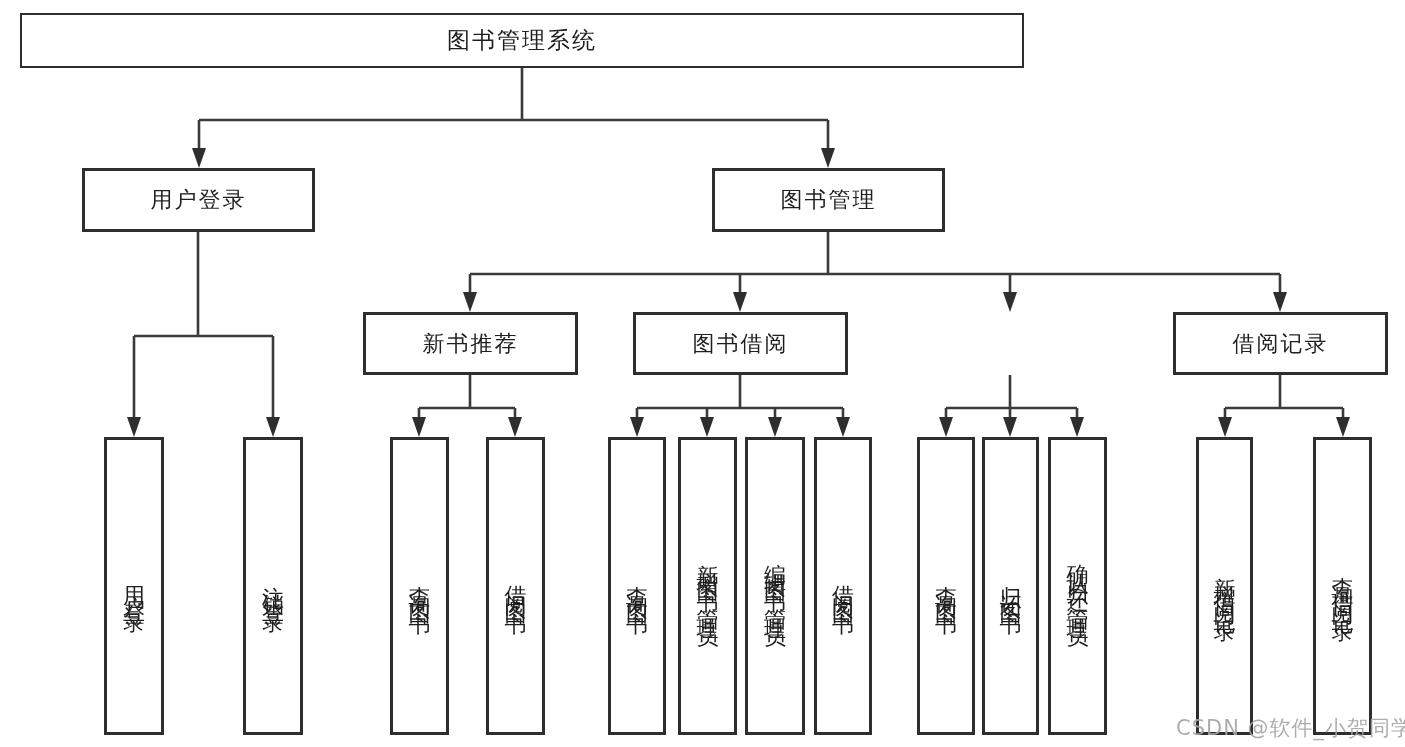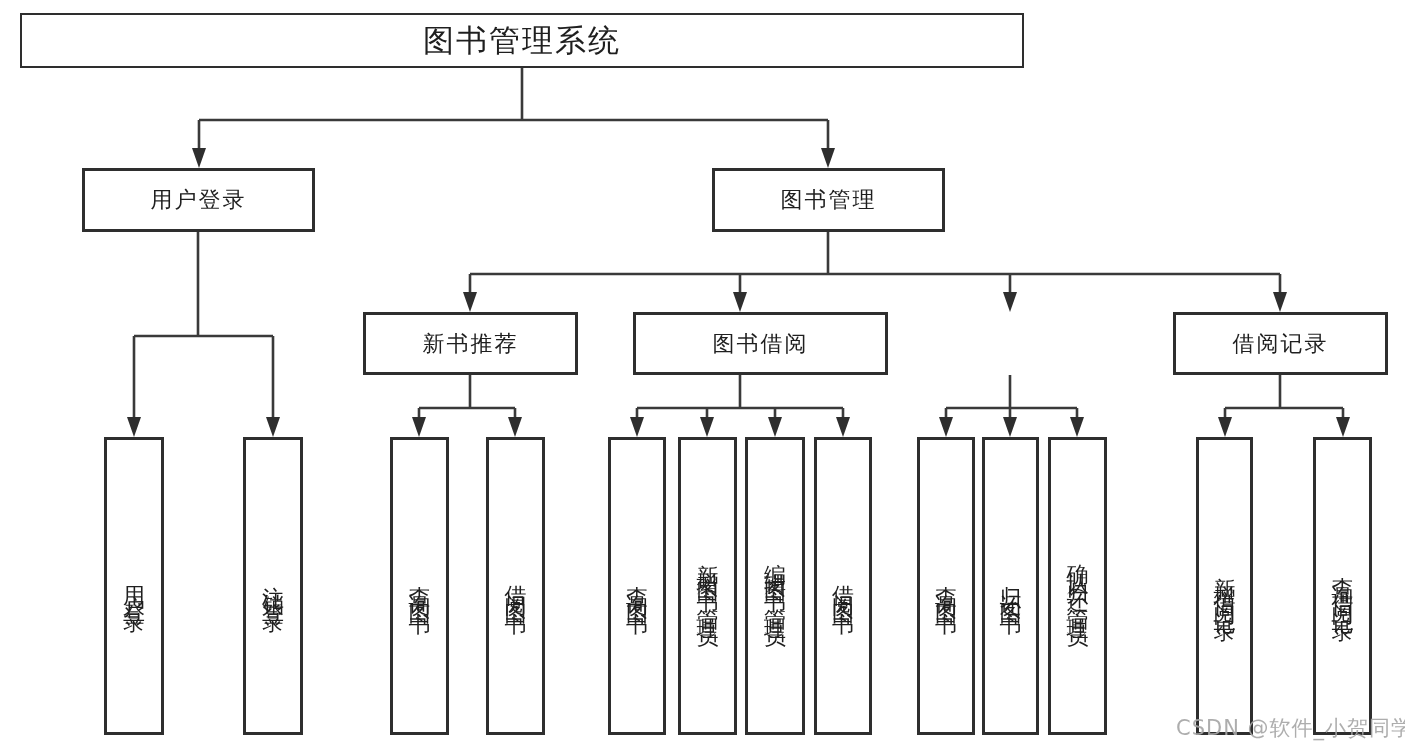--- a/index.html
+++ b/index.html
@@ -17,21 +17,21 @@
     position:absolute;
     background:#ffffff;
     border:3px solid #2e2e2e;
     display:flex;align-items:center;justify-content:center;
     font-size:22px;
     color:#1f1f1f;
     z-index:2;
     text-align:center;
     letter-spacing:2px;
   }
-  .node.root{border-width:2px;font-size:31px;}
+  .node.root{border-width:2px;font-size:23px;}
   .vnode{
     position:absolute;
     top:437px;height:298px;
     background:#ffffff;
     border:3px solid #2e2e2e;
     display:flex;align-items:center;justify-content:center;
     z-index:2;
   }
   .vnode span{
     writing-mode:vertical-rl;
@@ -105,21 +105,21 @@
   <div class="node" style="left:82px;top:168px;width:233px;height:64px;">
     <span>用户登录</span>
   </div>
   <div class="node" style="left:712px;top:168px;width:233px;height:64px;">
     <span>图书管理</span>
   </div>
 
   <div class="node" style="left:363px;top:312px;width:215px;height:63px;">
     <span>新书推荐</span>
   </div>
-  <div class="node" style="left:633px;top:312px;width:255px;height:63px;">
+  <div class="node" style="left:633px;top:312px;width:215px;height:63px;">
     <span>图书借阅</span>
   </div>
   <div class="node" style="left:1173px;top:312px;width:215px;height:63px;">
     <span>借阅记录</span>
   </div>
 
   <div class="vnode" style="left:104px;width:60px;">
     <span>用户登录</span>
   </div>
   <div class="vnode" style="left:243px;width:60px;">

